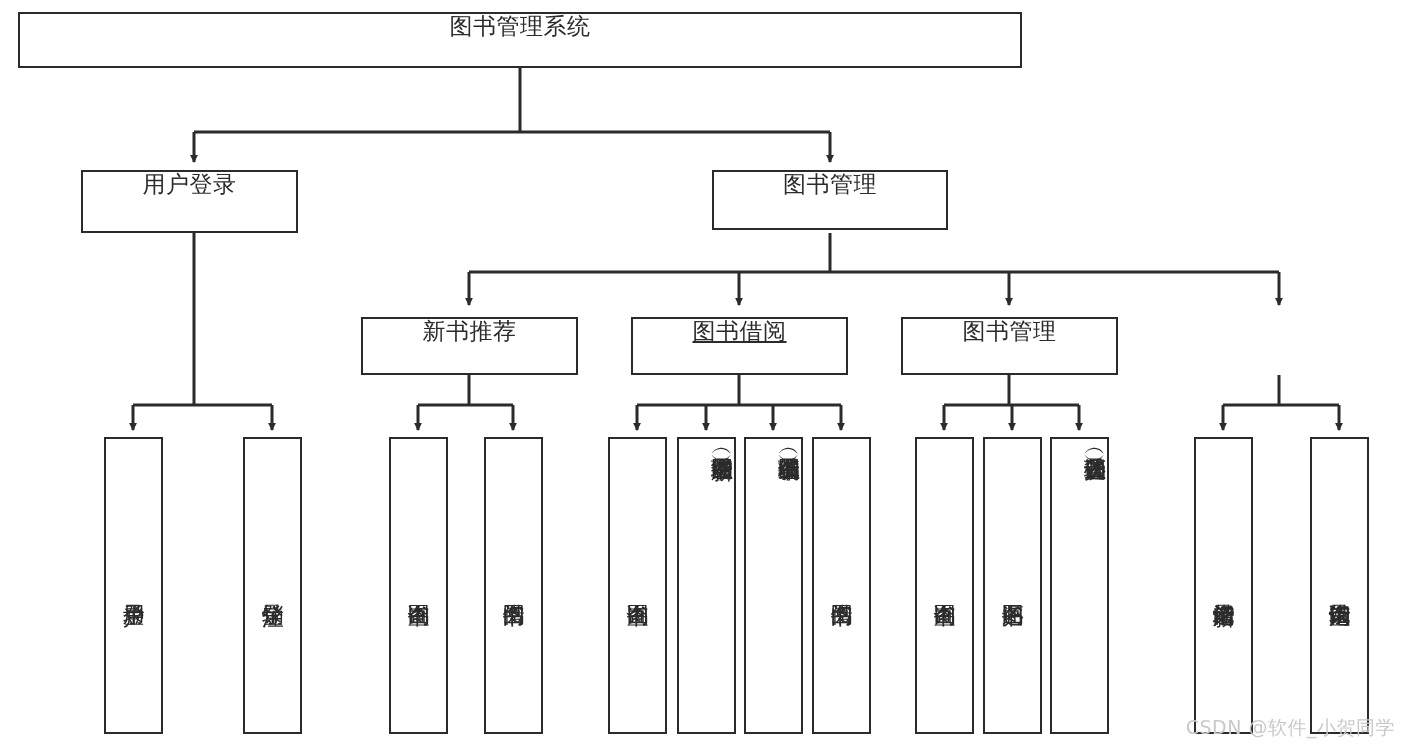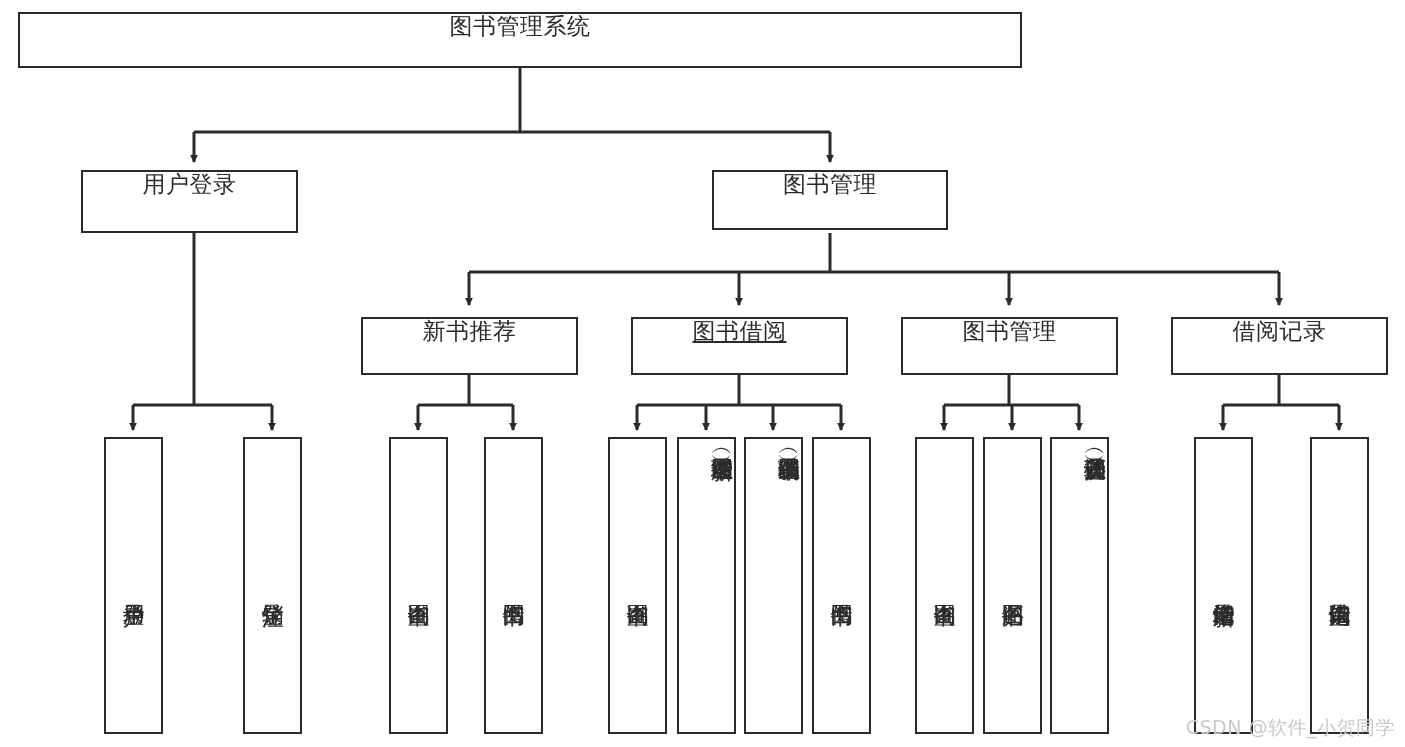--- a/index.html
+++ b/index.html
@@ -149,23 +149,20 @@
 
   <div class="node node-h" style="left:361px; top:317px; width:217px; height:58px;">
     <span>新书推荐</span>
   </div>
   <div class="node node-h" style="left:631px; top:317px; width:217px; height:58px;text-decoration:underline;">
     <span>图书借阅</span>
   </div>
   <div class="node node-h" style="left:901px; top:317px; width:217px; height:58px;">
     <span>图书管理</span>
   </div>
-  <div class="node node-h" style="left:1171px; top:317px; width:217px; height:58px;">
-    <span>借阅记录</span>
-  </div>
 
   <div class="node node-v mid" style="left:104px; top:437px; width:59px; height:297px;">
     <span class="vtext">用户登录</span>
   </div>
   <div class="node node-v mid" style="left:243px; top:437px; width:59px; height:297px;">
     <span class="vtext">注销登录</span>
   </div>
 
   <div class="node node-v mid" style="left:389px; top:437px; width:59px; height:297px;">
     <span class="vtext">查询图书</span>

